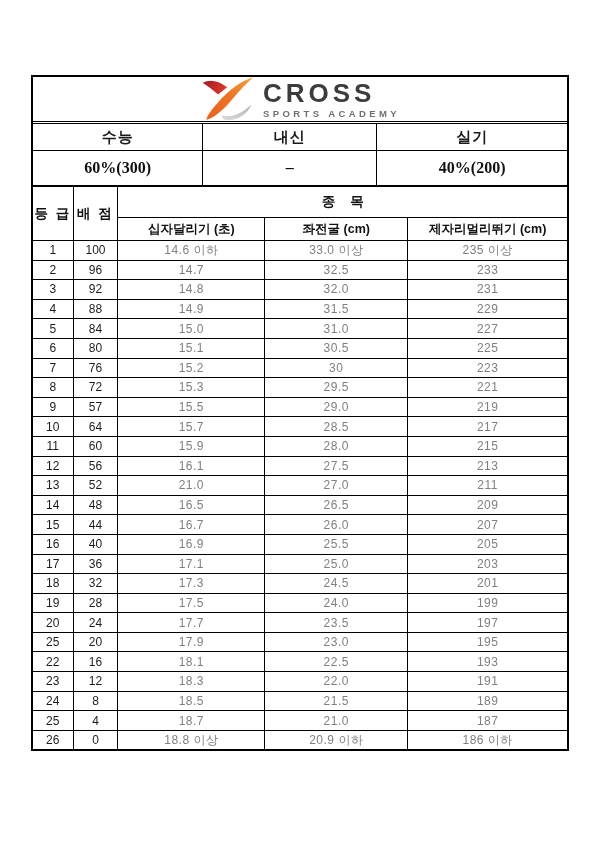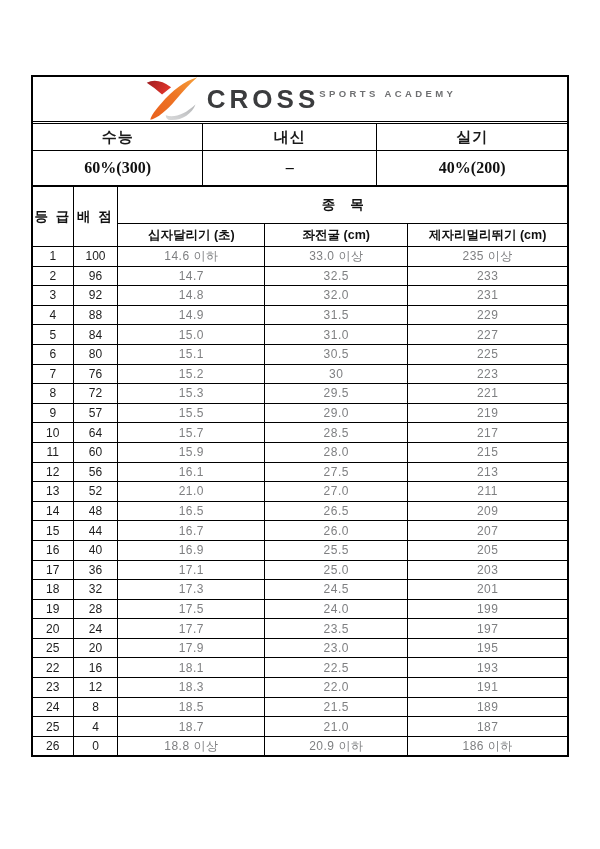--- a/index.html
+++ b/index.html
@@ -10,21 +10,21 @@
   .sheet {
     position:absolute; left:31px; top:75px; width:538px;
     border:2px solid #000; background:#fff; box-sizing:border-box;
   }
 
   
   .logo-row { height:44px; border-bottom:3px double #000;
     display:flex; align-items:center; justify-content:center; }
   .logo { display:flex; align-items:center; gap:7px; }
   .logo svg { display:block; }
-  .logo-text { display:flex; flex-direction:row; align-items:flex-start; }
+  .logo-text { display:flex; flex-direction:column; align-items:flex-start; }
   .brand { font-size:26px; font-weight:800; color:#3b3c3e; letter-spacing:4px; line-height:1; }
   .brand-sub { font-size:9.5px; font-weight:700; color:#6e6f71; letter-spacing:3.4px; margin-top:2px; }
 
   
   .title-row { height:47px; border-bottom:3px double #000;
     display:flex; align-items:center; justify-content:center;
     font-size:23px; font-weight:700; letter-spacing:1.5px; word-spacing:9px; color:#141414; }
 
   table { width:100%; border-collapse:collapse; table-layout:fixed; border-style:hidden; }
   th, td { border:1px solid #000; text-align:center; vertical-align:middle; padding:0; }
@@ -32,21 +32,21 @@
   
   .ratio-table th { height:26px; font-size:15px; font-weight:700; letter-spacing:1px;margin-top:32px; }
   .ratio-table td { height:34px; font-family:"Liberation Serif", serif;
     font-size:16px; font-weight:700; color:#111; }
 
   .sep2 { height:0; border-top:2px solid #000; }
 
   
   .score-table th { font-weight:700; color:#111; }
   .h-span { font-size:13.5px; letter-spacing:2px; }
-  .h-event-group { height:36px; font-size:13.5px; white-space:pre; }
+  .h-event-group { height:30px; font-size:13.5px; white-space:pre; }
   .h-event { height:22px; font-size:12.5px; }
   .score-table tbody td { height:18.6px; font-size:12px; line-height:1; }
   .col-grade, .col-points { color:#1c1c1c; font-size:12.5px; }
   .col-val { color:#7e7f81; letter-spacing:0.5px; }
 </style>
 </head>
 <body>
 
 <div class="sheet">
 

